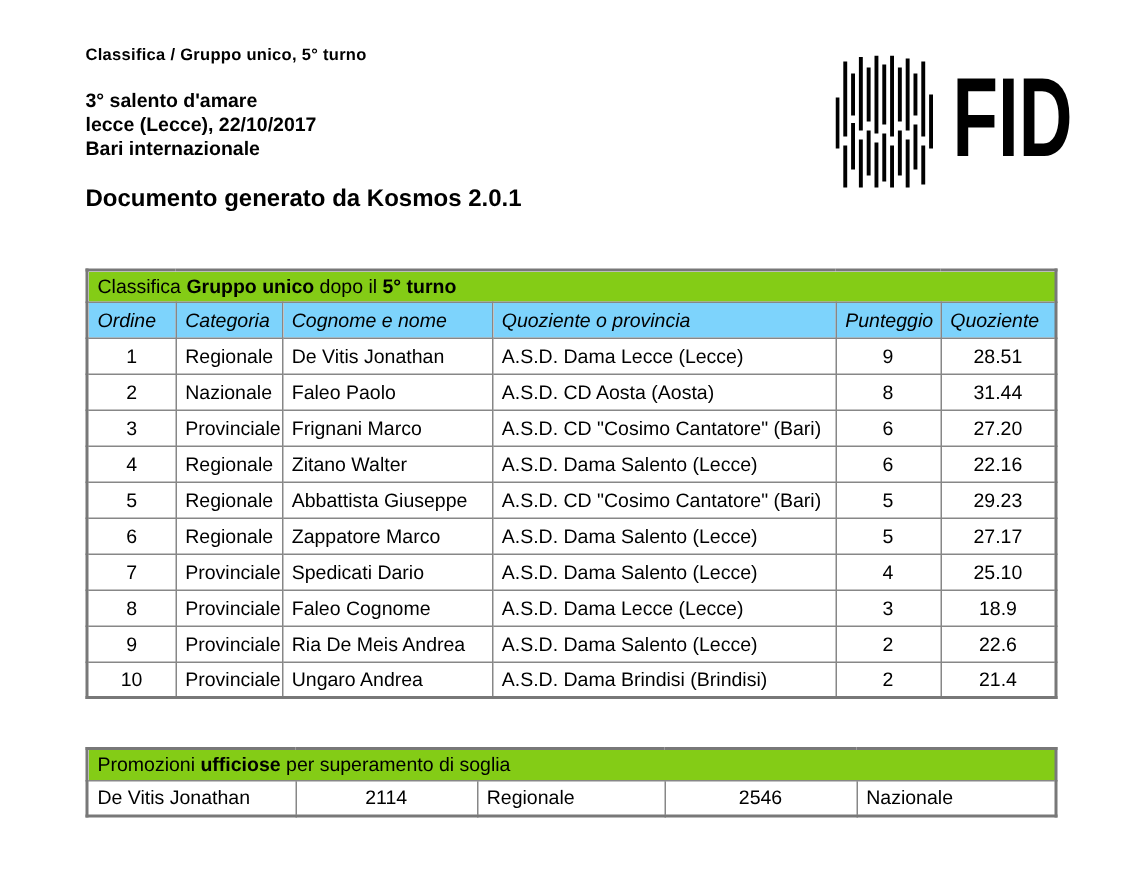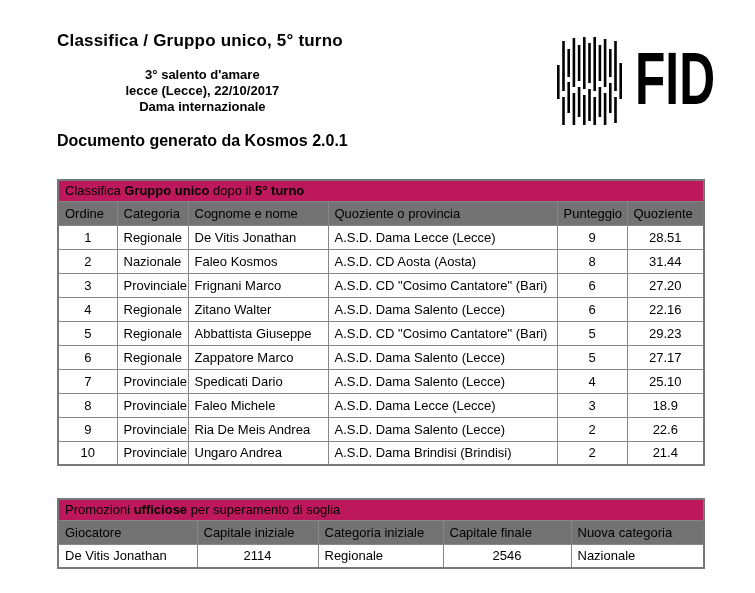--- a/index.html
+++ b/index.html
@@ -9,22 +9,22 @@
     width: 755px;
     height: 593px;
     background: #ffffff;
     font-family: "Liberation Sans", "DejaVu Sans", sans-serif;
     color: #000000;
     overflow: hidden;
   }
 
   
   .doc-header { position: absolute; left: 57px; top: 31px; }
-  .doc-title { font-size: 17px; font-weight: bold; letter-spacing: 0.2px; }
-  .doc-subtitle { margin-top: 16px; font-size: 13px; font-weight: bold; line-height: 16px; text-align: center; }
+  .doc-title { font-size: 11px; font-weight: bold; letter-spacing: 0.2px; }
+  .doc-subtitle { margin-top: 16px; font-size: 13px; font-weight: bold; line-height: 16px; }
   .doc-generated { margin-top: 17px; font-size: 16px; font-weight: bold; }
 
   
   .logo { position: absolute; left: 557px; top: 37px; width: 162px; height: 93px; }
   .logo svg { display: block; }
 
   
   .tbl {
     position: absolute;
     left: 57px;
@@ -39,40 +39,40 @@
     border: 1px solid #878787;
     padding: 2px 6px;
     height: 24px;
     font-weight: normal;
     text-align: left;
     overflow: hidden;
     white-space: nowrap;
   }
   .tbl { border: 2px solid #787878; }
   .tbl .title-row td {
-    background: #be185d;
+    background: #84cc16;
     height: 21px;
     padding: 2px 6px;
   }
-  .tbl .head-row th { background: #737373; }
+  .tbl .head-row th { background: #7dd3fc; font-style: italic; }
   .tbl .body-row td { background: #ffffff; }
   .tbl td.c, .tbl th.c { text-align: center; }
   .b { font-weight: bold; }
 </style>
 </head>
 <body>
 
 <div class="page">
 
   <div class="doc-header">
     <div class="doc-title">Classifica / Gruppo unico, 5° turno</div>
     <div class="doc-subtitle">
       <div>3° salento d'amare</div>
       <div>lecce (Lecce), 22/10/2017</div>
-      <div>Dama internazionale</div>
+      <div>Bari internazionale</div>
     </div>
     <div class="doc-generated">Documento generato da Kosmos 2.0.1</div>
   </div>
 
   <div class="logo">
     <svg width="162" height="93" viewBox="0 0 162 93">
       <g fill="#000000">
 
         <rect x="0" y="28" width="2.6" height="34"></rect>
         <rect x="5.2" y="4" width="2.6" height="50"></rect>
@@ -128,21 +128,21 @@
       <td class="c">1</td>
       <td>Regionale</td>
       <td>De Vitis Jonathan</td>
       <td>A.S.D. Dama Lecce (Lecce)</td>
       <td class="c">9</td>
       <td class="c">28.51</td>
     </tr>
     <tr class="body-row">
       <td class="c">2</td>
       <td>Nazionale</td>
-      <td>Faleo Kosmos</td>
+      <td>Faleo Paolo</td>
       <td>A.S.D. CD Aosta (Aosta)</td>
       <td class="c">8</td>
       <td class="c">31.44</td>
     </tr>
     <tr class="body-row">
       <td class="c">3</td>
       <td>Provinciale</td>
       <td>Frignani Marco</td>
       <td>A.S.D. CD "Cosimo Cantatore" (Bari)</td>
       <td class="c">6</td>
@@ -176,21 +176,21 @@
       <td class="c">7</td>
       <td>Provinciale</td>
       <td>Spedicati Dario</td>
       <td>A.S.D. Dama Salento (Lecce)</td>
       <td class="c">4</td>
       <td class="c">25.10</td>
     </tr>
     <tr class="body-row">
       <td class="c">8</td>
       <td>Provinciale</td>
-      <td>Faleo Michele</td>
+      <td>Faleo Cognome</td>
       <td>A.S.D. Dama Lecce (Lecce)</td>
       <td class="c">3</td>
       <td class="c">18.9</td>
     </tr>
     <tr class="body-row">
       <td class="c">9</td>
       <td>Provinciale</td>
       <td>Ria De Meis Andrea</td>
       <td>A.S.D. Dama Salento (Lecce)</td>
       <td class="c">2</td>
@@ -212,27 +212,20 @@
       <col style="width:139px">
         <col style="width:121px">
         <col style="width:125px">
       <col style="width:128px">
         <col style="width:133px">
     </colgroup>
     <tbody>
         <tr class="title-row">
       <td colspan="5"><span>Promozioni </span><span class="b">ufficiose</span><span> per superamento di soglia</span></td>
     </tr>
-    <tr class="head-row">
-      <th>Giocatore</th>
-      <th>Capitale iniziale</th>
-      <th>Categoria iniziale</th>
-      <th>Capitale finale</th>
-      <th>Nuova categoria</th>
-    </tr>
     <tr class="body-row">
       <td>De Vitis Jonathan</td>
       <td class="c">2114</td>
       <td>Regionale</td>
       <td class="c">2546</td>
       <td>Nazionale</td>
     </tr>
   </tbody>
     </table>
 

